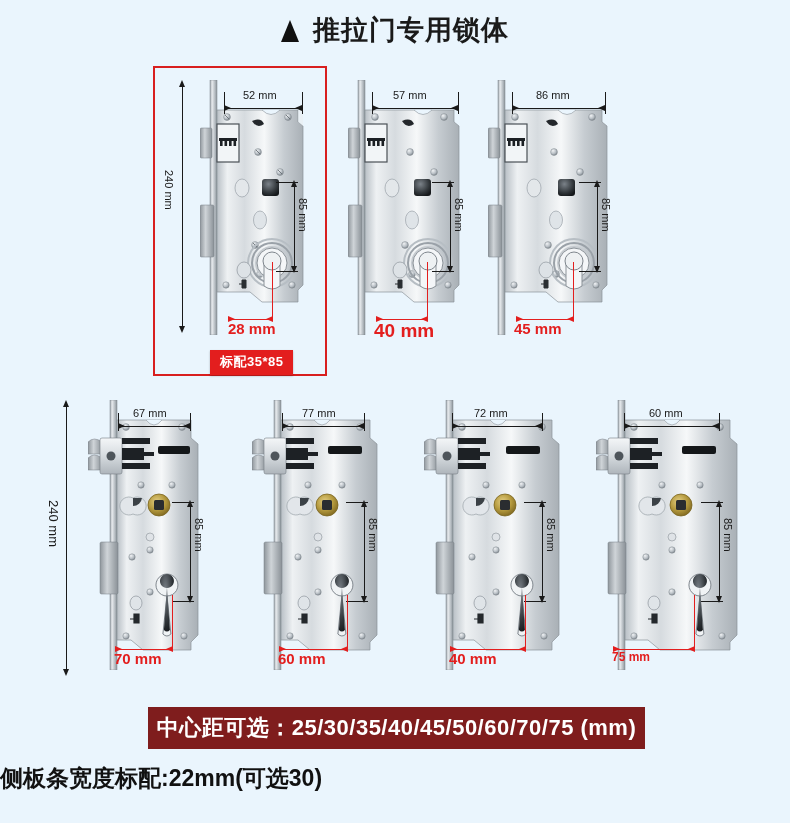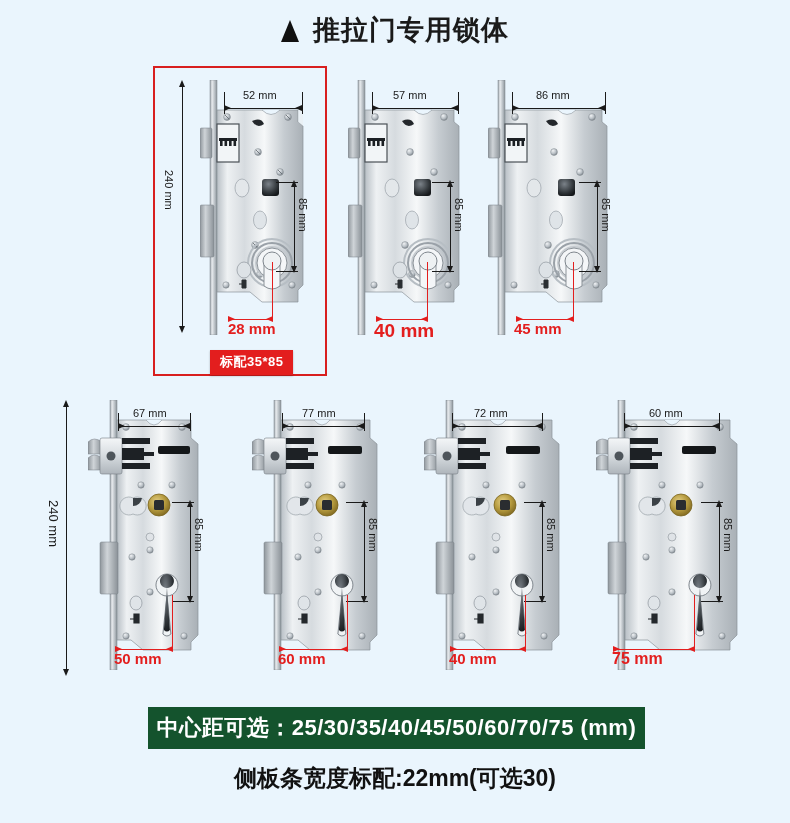--- a/index.html
+++ b/index.html
@@ -67,28 +67,28 @@
     box-shadow: 0 1px 2px rgba(0,0,0,.25);
   }
 
   
   .lock { position: absolute; }
   .lock svg { display: block; }
 
   
   .banner {
     position: absolute;
-    background: #14532d; color: #fff;
+    background: #7f1d1d; color: #fff;
     display: flex; align-items: center; justify-content: center;
     font-size: 22px; font-weight: 700;
     letter-spacing: .5px;
   }
   .subnote {
     position: absolute; left: 0; right: 0;
-    text-align: center;
+    text-align: left;
     font-size: 23px; font-weight: 700; color: #111;
   }
 </style>
 </head>
 <body>
 
 <div class="page">
 
   <div class="header">
     <span class="tri"></span>
@@ -409,21 +409,21 @@
   <div class="arr up" style="left:186.5px; top:500px;"></div>
   <div class="vline" style="left:190px; top:506px; height:90px;"></div>
   <div class="arr down" style="left:186.5px; top:596px;"></div>
   <div class="hline" style="left:172px; top:502px; width:22px;"></div>
   <div class="hline" style="left:172px; top:601px; width:22px;"></div>
   <div class="dimtxt vert" style="left:193px; top:518px;">85 mm</div>
   <div class="arr right red" style="left:115px; top:645.5px;"></div>
   <div class="hline red" style="left:115px; top:649px; width:58px;"></div>
   <div class="arr left red" style="left:166px; top:645.5px;"></div>
   <div class="vline red" style="left:172px; top:595px; height:55px;"></div>
-  <div class="dimtxt red" style="left:114px; top:650px; font-size:15px;">50 mm</div>
+  <div class="dimtxt red" style="left:114px; top:650px; font-size:15px;">70 mm</div>
 
   <div class="lock" style="left:252px; top:400px;">
     <svg width="145" height="270" viewBox="0 0 145 270">
       <rect x="22" y="0" width="7" height="270" fill="url(#plate)" stroke="#7d848b" stroke-width=".5"></rect>
       <path d="M29 20 H118 L118 38 L125 44 L125 235 L118 242 L118 250 L58 250 L46 240 L29 240 Z" fill="url(#steel)" stroke="#8b9298" stroke-width=".7"></path>
       <path d="M62 20 q8 10 16 0" fill="#eaf5fd" stroke="#8b9298" stroke-width=".6"></path>
       <g>
         <path d="M0 42 q6 -6 14 0 v12 h-14 Z" fill="url(#bolt)" stroke="#767d84" stroke-width=".5"></path>
         <path d="M0 58 q6 -6 14 0 v12 h-14 Z" fill="url(#bolt)" stroke="#767d84" stroke-width=".5"></path>
         <rect x="12" y="38" width="22" height="36" rx="2" fill="url(#steelV)" stroke="#767d84" stroke-width=".6"></rect>
@@ -586,18 +586,18 @@
   <div class="arr up" style="left:715.5px; top:500px;"></div>
   <div class="vline" style="left:719px; top:506px; height:90px;"></div>
   <div class="arr down" style="left:715.5px; top:596px;"></div>
   <div class="hline" style="left:701px; top:502px; width:22px;"></div>
   <div class="hline" style="left:701px; top:601px; width:22px;"></div>
   <div class="dimtxt vert" style="left:722px; top:518px;">85 mm</div>
   <div class="arr right red" style="left:613px; top:645.5px;"></div>
   <div class="hline red" style="left:613px; top:649px; width:82px;"></div>
   <div class="arr left red" style="left:688px; top:645.5px;"></div>
   <div class="vline red" style="left:694px; top:595px; height:55px;"></div>
-  <div class="dimtxt red" style="left:612px; top:650px; font-size:16px;">75 mm</div>
+  <div class="dimtxt red" style="left:612px; top:650px; font-size:12px;">75 mm</div>
 
   <div class="banner" style="left:148px; top:707px; width:497px; height:42px;">中心距可选：25/30/35/40/45/50/60/70/75 (mm)</div>
   <div class="subnote" style="top:763px;">侧板条宽度标配:22mm(可选30)</div>
 
 </div>
 
 </body></html>

